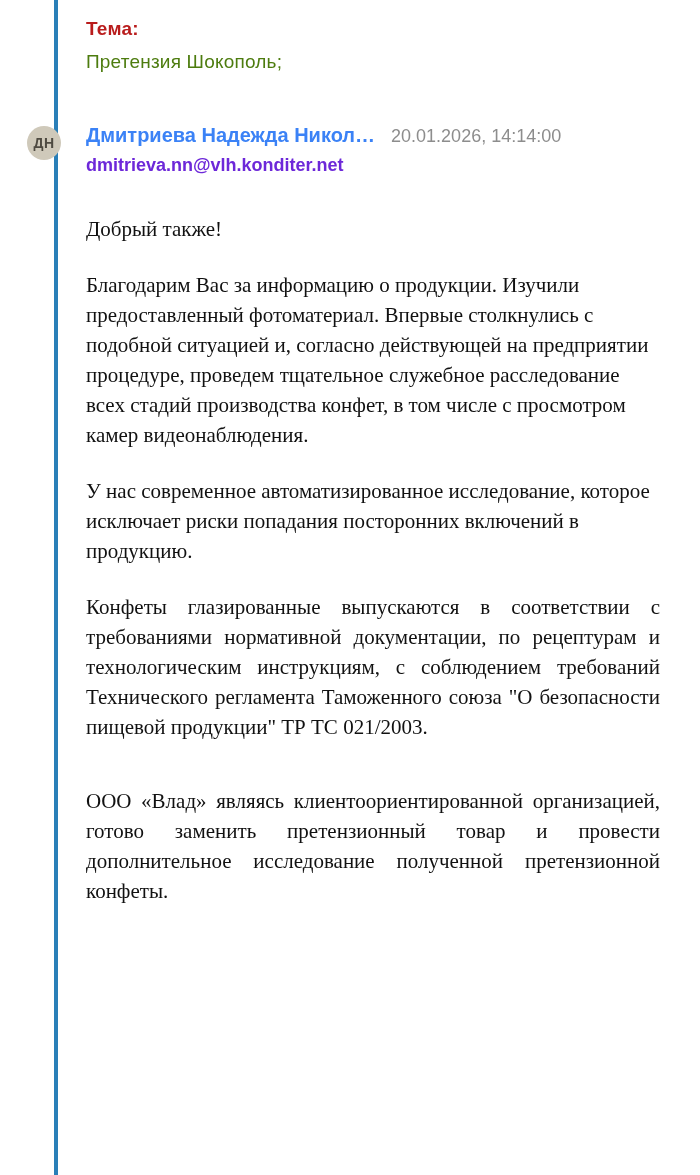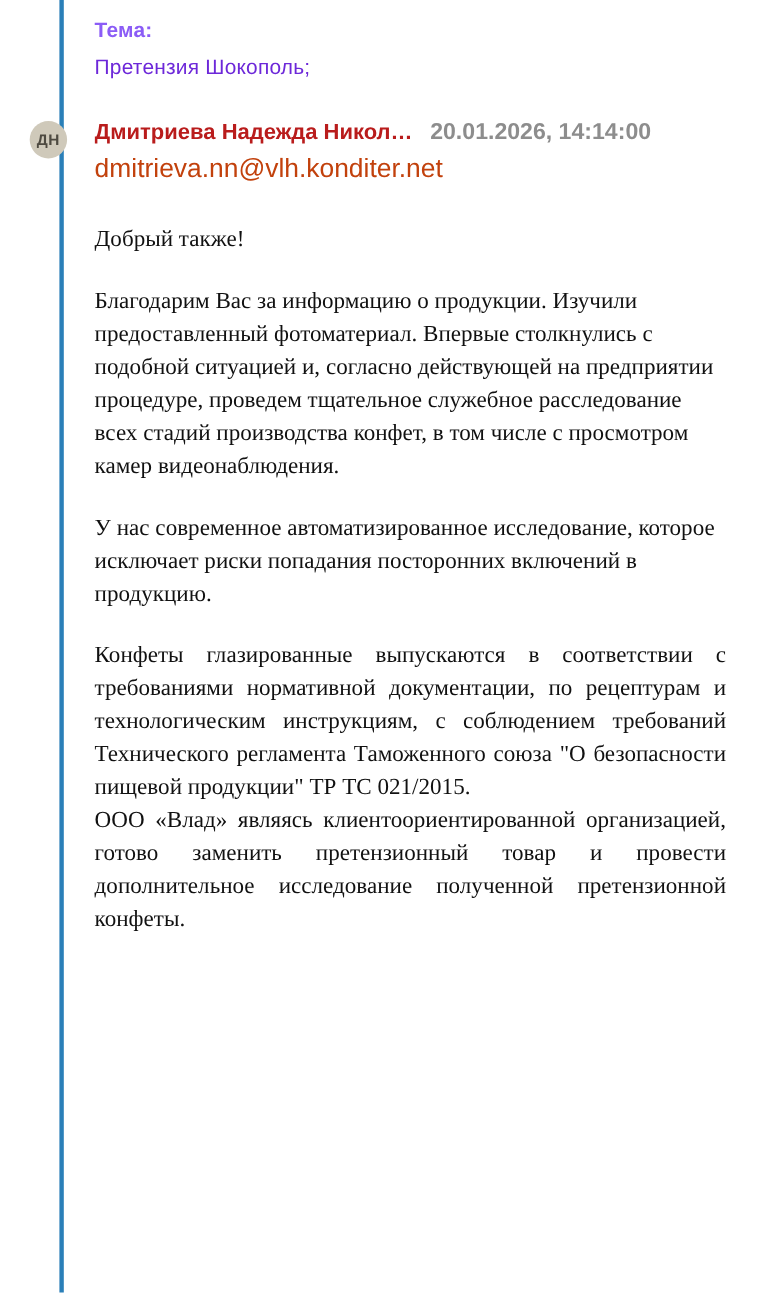--- a/index.html
+++ b/index.html
@@ -33,34 +33,34 @@
     left: 0;
     top: 0;
     width: 700px;
   }
   .subject-block {
     padding: 16px 40px 0 86px;
   }
   .subject-label {
     font-size: 19px;
     font-weight: bold;
-    color: #8b5cf6;
+    color: #b91c1c;
     line-height: 26px;
     letter-spacing: 0.2px;
   }
   .subject-value {
     font-size: 19px;
-    color: #6d28d9;
+    color: #4d7c0f;
     line-height: 28px;
     margin-top: 6px;
     letter-spacing: 0.2px;
   }
   .sender-row {
     position: relative;
-    margin-top: 32px;
+    margin-top: 48px;
     padding: 0 30px 0 86px;
     min-height: 56px;
   }
   .avatar {
     position: absolute;
     left: 27px;
     top: 2px;
     width: 34px;
     height: 34px;
     border-radius: 50%;
@@ -74,49 +74,50 @@
     letter-spacing: 0.5px;
   }
   .sender-line {
     display: flex;
     align-items: baseline;
     gap: 16px;
   }
   .sender-name {
     font-size: 20px;
     font-weight: bold;
-    color: #b91c1c;
+    color: #3b82f6;
     white-space: nowrap;
     overflow: hidden;
     text-overflow: ellipsis;
     max-width: 350px;
   }
   .sender-date {
-    font-size: 21px;
+    font-size: 18px;
     color: #8d8d8d;
     white-space: nowrap;
-    font-weight: bold;
   }
   .sender-email {
-    font-size: 24px;
-    color: #c2410c;
+    font-size: 18px;
+    color: #6d28d9;
     margin-top: 8px;
+    font-weight: bold;
   }
   .body-text {
     padding: 34px 40px 0 86px;
     font-family: "Liberation Serif", serif;
     font-size: 21px;
     line-height: 30px;
     color: #111111;
   }
   .para {
     margin: 0 0 26px 0;
   }
   .para:last-child {
     margin-bottom: 0;
+    margin-top: 44px;
   }
   .para.justified {
     text-align: justify;
     margin-bottom: 0;
   }
   .para.tight {
     text-align: justify;
     margin-bottom: 0;
   }
 </style>
@@ -140,18 +141,18 @@
         <span class="sender-name">Дмитриева Надежда Никол…</span>
         <span class="sender-date">20.01.2026, 14:14:00</span>
       </div>
       <div class="sender-email">dmitrieva.nn@vlh.konditer.net</div>
     </div>
 
     <div class="body-text">
       <p class="para">Добрый также!</p>
       <p class="para">Благодарим Вас за информацию о продукции. Изучили предоставленный фотоматериал. Впервые столкнулись с подобной ситуацией и, согласно действующей на предприятии процедуре, проведем тщательное служебное расследование всех стадий производства конфет, в том числе с просмотром камер видеонаблюдения.</p>
       <p class="para">У нас современное автоматизированное исследование, которое исключает риски попадания посторонних включений в продукцию.</p>
-      <p class="para justified">Конфеты глазированные выпускаются в соответствии с требованиями нормативной документации, по рецептурам и технологическим инструкциям, с соблюдением требований Технического регламента Таможенного союза "О безопасности пищевой продукции" ТР ТС 021/2015.</p>
+      <p class="para justified">Конфеты глазированные выпускаются в соответствии с требованиями нормативной документации, по рецептурам и технологическим инструкциям, с соблюдением требований Технического регламента Таможенного союза "О безопасности пищевой продукции" ТР ТС 021/2003.</p>
       <p class="para tight">ООО «Влад» являясь клиентоориентированной организацией, готово заменить претензионный товар и провести дополнительное исследование полученной претензионной конфеты.</p>
     </div>
 
   </div>
 </div>
 
 </body></html>

